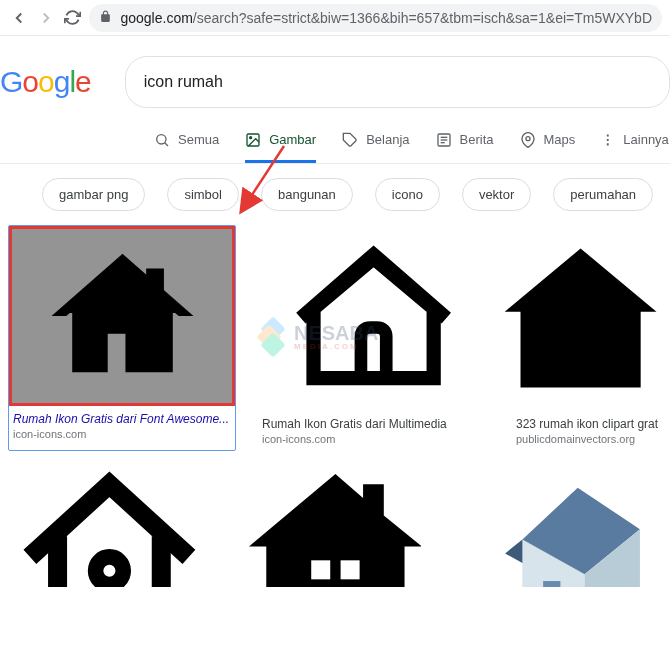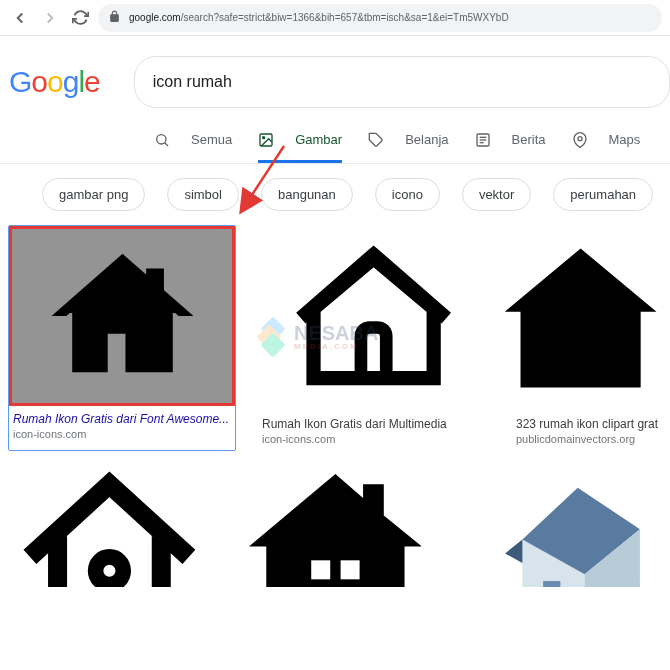--- a/index.html
+++ b/index.html
@@ -3,32 +3,32 @@
   <meta charset="utf-8">
   <style>
     * { box-sizing: border-box; margin: 0; padding: 0; }
     body { font-family: Arial, sans-serif; width: 670px; height: 670px; overflow: hidden; background: #fff; position: relative; }
     
     .browser-bar { height: 36px; background: #fff; border-bottom: 1px solid #e8e8e8; display: flex; align-items: center; padding: 0 8px; gap: 6px; }
     .nav-btn { width: 24px; height: 24px; display: flex; align-items: center; justify-content: center; color: #5f6368; cursor: pointer; border-radius: 50%; }
     .nav-btn.disabled { color: #bdbdbd; }
     .addr-wrap { flex: 1; display: flex; align-items: center; background: #f1f3f4; border-radius: 14px; height: 28px; padding: 0 10px; gap: 8px; }
     .lock-ic { color: #5f6368; }
-    .url-text { font-size: 10px; color: #202124; white-space: nowrap; overflow: hidden; }
+    .url-text { font-size: 14px; color: #202124; white-space: nowrap; overflow: hidden; }
     .url-text .domain { color: #202124; }
     .url-text .path { color: #5f6368; }
     
-    .header { padding: 20px 0 0 9px; display: flex; align-items: center; gap: 34px; }
+    .header { padding: 20px 0 0 0; display: flex; align-items: center; gap: 34px; }
     .logo { font-size: 30px; font-weight: 500; letter-spacing: -1px; }
     .logo .b { color: #4285F4; } .logo .r { color: #EA4335; } .logo .y { color: #FBBC05; } .logo .g { color: #34A853; }
     .searchbox { flex: 1; height: 52px; border: 1px solid #dfe1e5; border-radius: 22px; display: flex; align-items: center; padding: 0 18px; }
     .searchbox input { border: none; outline: none; font-size: 16px; width: 100%; color: #202124; }
     
     .tabs { display: flex; align-items: center; gap: 26px; padding: 22px 0 0 154px; font-size: 13px; color: #5f6368; border-bottom: 1px solid #ebebeb; height: 56px; }
-    .tab { display: flex; align-items: center; gap: 21px; padding-bottom: 12px; cursor: pointer; border-bottom: 3px solid transparent; margin-bottom: -1px; }
+    .tab { display: flex; align-items: center; gap: 8px; padding-bottom: 12px; cursor: pointer; border-bottom: 3px solid transparent; margin-bottom: -1px; }
     .tab.active { color: #14532d; border-bottom-color: #1a73e8; }
     .tab .ic { width: 16px; height: 16px; }
     .dots { letter-spacing: 1px; font-weight: bold; }
     
     .chips { display: flex; gap: 22px; padding: 14px 0 14px 10px; overflow: hidden; margin-left: 32px; }
     .chip { border: 1px solid #dadce0; border-radius: 18px; padding: 8px 16px; font-size: 13px; color: #3c4043; white-space: nowrap; cursor: pointer; background: #fff; }
     
     .results { display: flex; gap: 22px; padding: 0 8px; }
     .result { width: 232px; }
     .result.selected { border: 1px solid #609beb; border-radius: 2px; }

